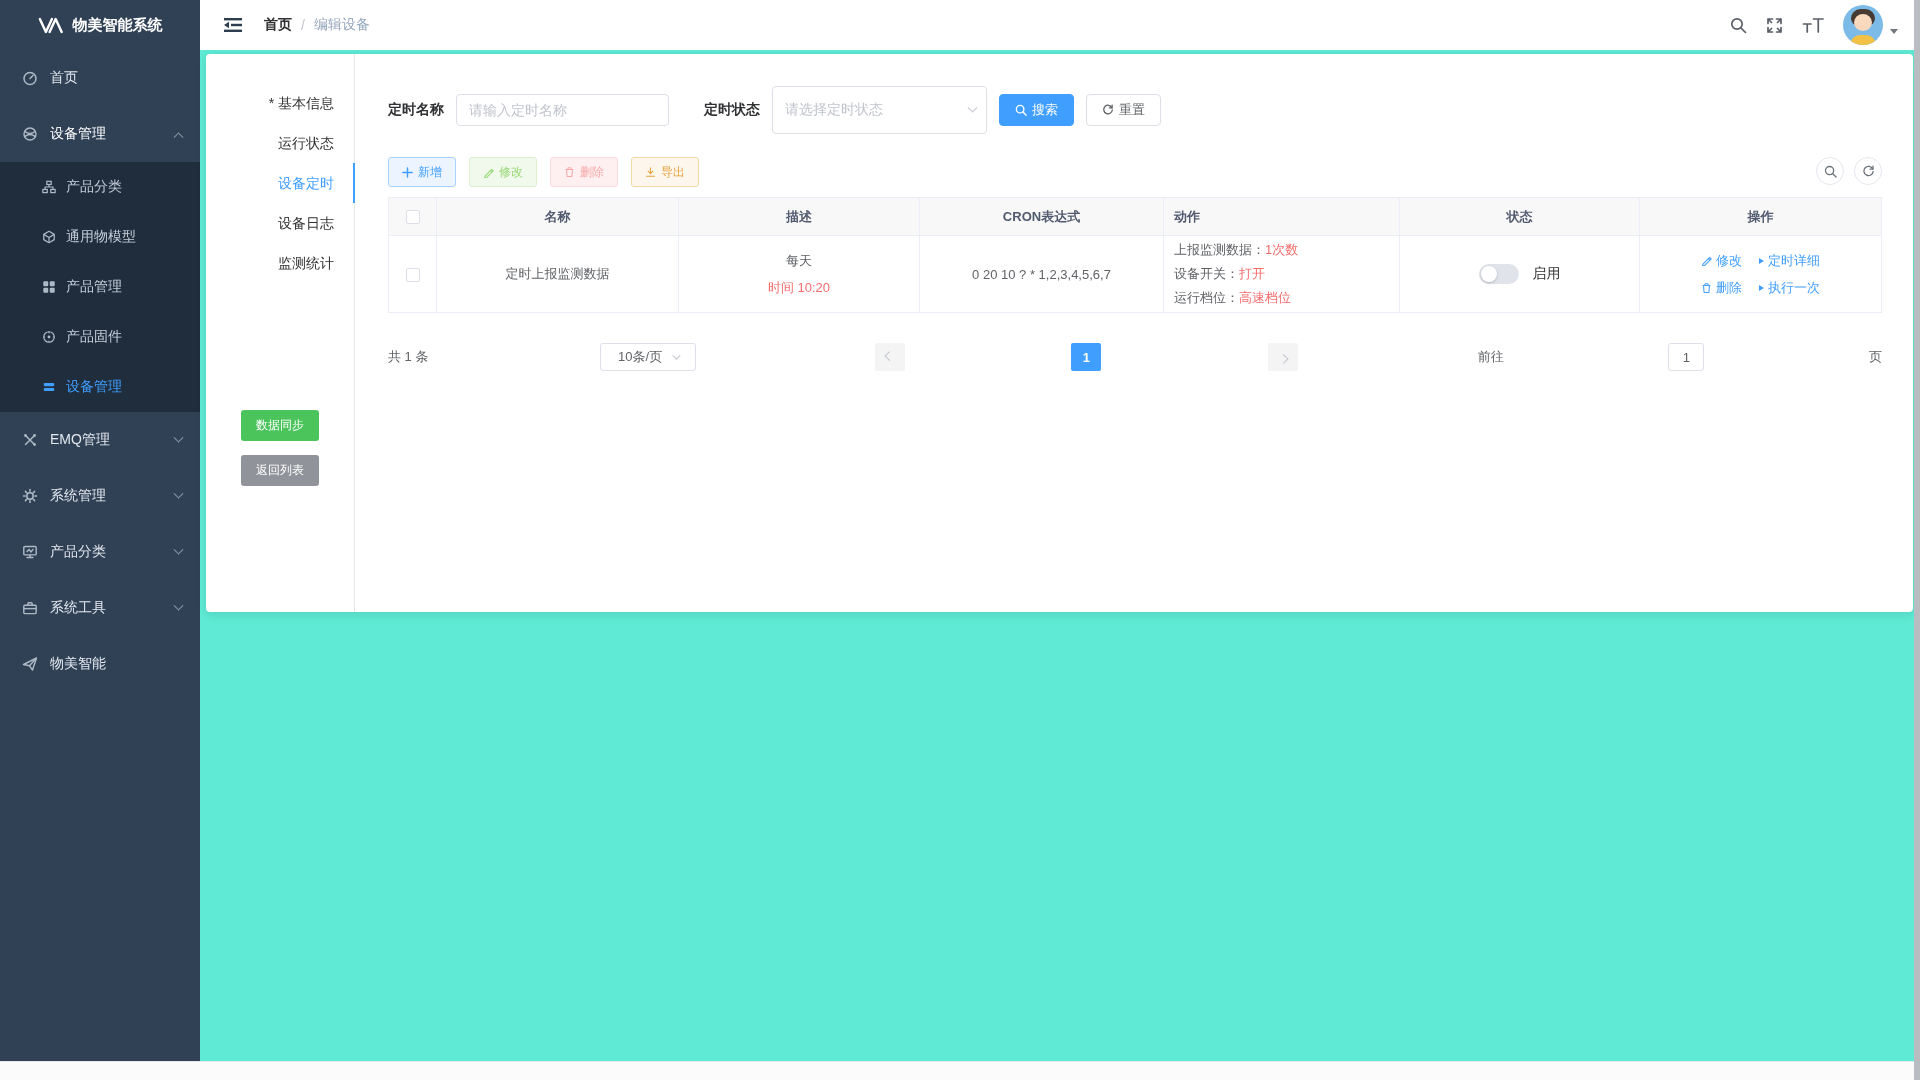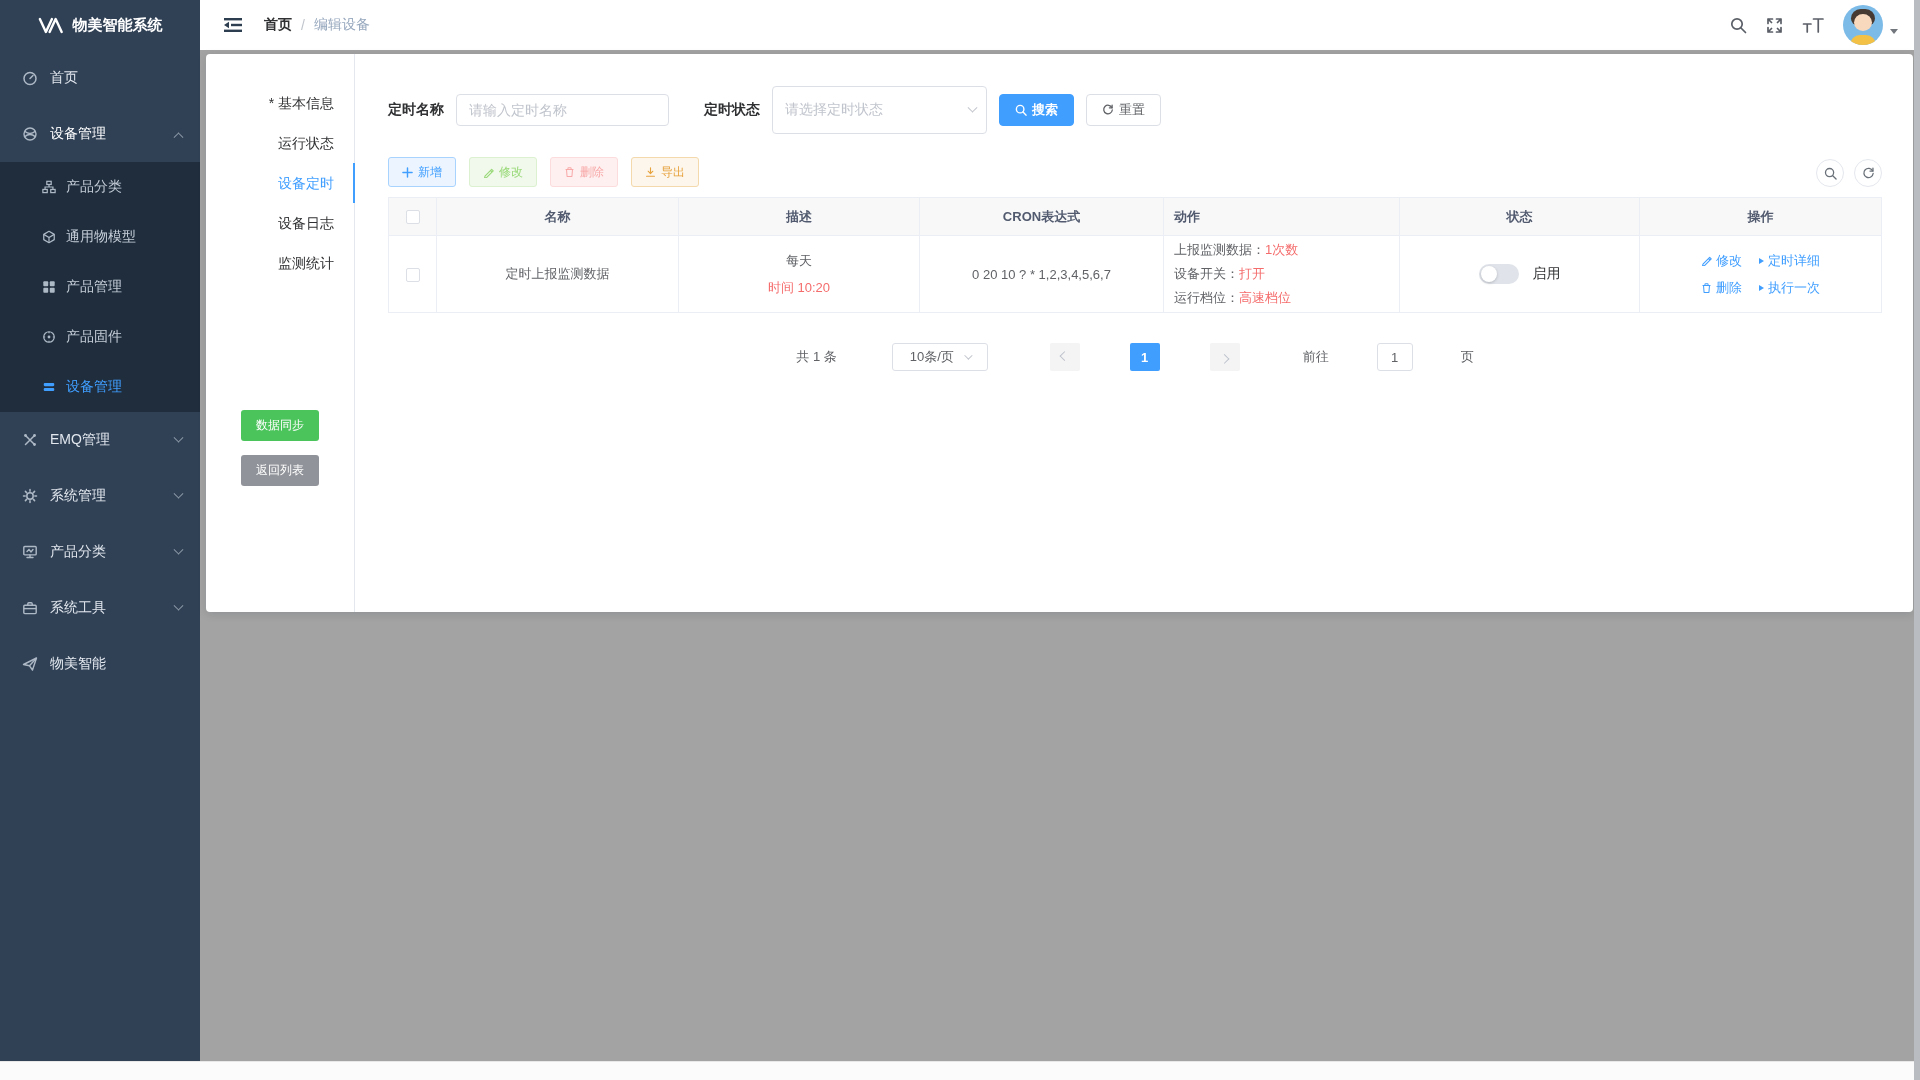--- a/index.html
+++ b/index.html
@@ -33,21 +33,21 @@
   .topbar-right { margin-left:auto; display:flex; align-items:center; gap:19px; }
   .tb-icon { color:#5a5e66; display:inline-flex; cursor:pointer; }
   .avatar-wrap { display:flex; align-items:center; gap:7px; cursor:pointer; }
   .avatar { width:40px; height:40px; border-radius:50%; background:#7cbbe8; position:relative; overflow:hidden; }
   .avatar .hair { position:absolute; top:4px; left:8px; width:24px; height:16px; background:#463a33; border-radius:12px 12px 8px 8px; }
   .avatar .face { position:absolute; top:9px; left:11px; width:18px; height:17px; background:#f9d9bd; border-radius:50%; }
   .avatar .shirt { position:absolute; bottom:-4px; left:7px; width:26px; height:14px; background:#f3c146; border-radius:10px 10px 0 0; }
   .caret-down { width:0; height:0; border-left:4px solid transparent; border-right:4px solid transparent; border-top:5px solid #72767d; margin-top:12px; }
 
   
-  .content { flex:1; background:#a3a3a3; padding:4px 7px 0 6px; }
+  .content { flex:1; background:#5eead4; padding:4px 7px 0 6px; }
   .card { height:558px; background:#fff; border-radius:4px; box-shadow:0 2px 10px rgba(0,21,41,.12); display:flex; }
   .left-col { width:149px; border-right:1px solid #e4e7ed; padding-top:29px; flex-shrink:0; }
   .tab-item { height:40px; line-height:40px; text-align:right; padding-right:20px; font-size:14px; color:#303133; cursor:pointer; position:relative; white-space:nowrap; }
   .tab-item.active { color:#409eff; }
   .tab-item.active::after { content:""; position:absolute; right:-1px; top:0; width:2px; height:100%; background:#409eff; }
   .side-btns { margin-top:127px; display:flex; flex-direction:column; align-items:center; gap:14px; }
   .sbtn { border:none; border-radius:3px; color:#fff; font-size:12px; padding:7px 15px; cursor:pointer; font-family:inherit; }
   .sbtn-sync { background:#4cc45c; }
   .sbtn-back { background:#909399; }
 
@@ -55,25 +55,25 @@
 
   
   .filter-row { display:flex; align-items:center; }
   .f-label { font-size:14px; font-weight:bold; color:#303133; margin-right:12px; white-space:nowrap; }
   .f-input { width:213px; height:32px; border:1px solid #dcdfe6; border-radius:4px; padding:0 12px; font-size:14px; color:#606266; outline:none; font-family:inherit; }
   .f-input::placeholder { color:#c0c4cc; }
   .f-select { width:215px; height:48px; border:1px solid #dcdfe6; border-radius:4px; display:flex; align-items:center; padding:0 10px 0 12px; font-size:14px; color:#c0c4cc; cursor:pointer; }
   .f-select .sel-chev { margin-left:auto; width:7px; height:7px; border-right:1.4px solid #c0c4cc; border-bottom:1.4px solid #c0c4cc; transform:rotate(45deg) translate(-2px,-2px); }
   .lbl2 { margin-left:35px; }
   .btn { height:32px; border-radius:4px; font-size:13px; display:inline-flex; align-items:center; gap:5px; padding:0 15px; cursor:pointer; border:1px solid transparent; font-family:inherit; }
-  .btn-search { background:#409eff; color:#fff; border-color:#409eff; margin-left:12px;font-weight:bold; }
+  .btn-search { background:#409eff; color:#fff; border-color:#409eff; margin-left:12px; }
   .btn-reset { background:#fff; color:#606266; border-color:#dcdfe6; margin-left:12px; }
 
   
-  .toolbar-row { margin-top:23px; display:flex; align-items:flex-end; }
+  .toolbar-row { margin-top:23px; display:flex; align-items:flex-start; }
   .tbtn { height:30px; padding:0 13px; border-radius:3px; font-size:12px; display:inline-flex; align-items:center; gap:5px; margin-right:13px; border:1px solid; cursor:pointer; font-family:inherit; }
   .tbtn-add { color:#409eff; background:#ecf5ff; border-color:#a9d3ff; }
   .tbtn-edit { color:#98d876; background:#f0f9eb; border-color:#dcf1cf; cursor:not-allowed; }
   .tbtn-del { color:#f8a8a8; background:#fef0f0; border-color:#fcdcdc; cursor:not-allowed; }
   .tbtn-export { color:#e6a23c; background:#fdf6ec; border-color:#f3d9ac; }
   .toolbar-icons { margin-left:auto; display:flex; gap:10px; }
   .circle-btn { width:28px; height:28px; border:1px solid #e4e7ed; border-radius:50%; background:#fff; color:#697078; display:flex; align-items:center; justify-content:center; cursor:pointer; }
 
   
   table { margin-top:10px; width:100%; border-collapse:collapse; table-layout:fixed; }
@@ -87,21 +87,21 @@
   .status-cell-inner { display:flex; align-items:center; justify-content:center; gap:14px; }
   .switch { width:40px; height:20px; background:#e0e4ea; border-radius:10px; position:relative; cursor:pointer; flex-shrink:0; }
   .switch .knob { position:absolute; left:2px; top:2px; width:16px; height:16px; border-radius:50%; background:#fff; box-shadow:0 1px 3px rgba(0,0,0,.2); }
   .status-label { font-size:14px; color:#303133; }
   .ops { display:flex; flex-direction:column; gap:9px; align-items:center; }
   .ops-row { display:flex; gap:17px; }
   .op-link { color:#409eff; font-size:13px; cursor:pointer; display:inline-flex; align-items:center; gap:4px; text-decoration:none; }
   .tri-right { width:0; height:0; border-top:3.5px solid transparent; border-bottom:3.5px solid transparent; border-left:5px solid #409eff; display:inline-block; }
 
   
-  .pagination { margin-top:30px; display:flex; justify-content:center; align-items:center; font-size:13px; color:#606266;gap:40px; }
+  .pagination { margin-top:30px; display:flex; justify-content:space-between; align-items:center; font-size:13px; color:#606266;gap:40px; }
   .pg-total { margin-right:15px; }
   .pg-size { width:96px; height:28px; border:1px solid #dcdfe6; border-radius:3px; display:flex; align-items:center; justify-content:center; gap:10px; cursor:pointer; color:#606266; }
   .pg-size .sel-chev { width:6px; height:6px; border-right:1.3px solid #c0c4cc; border-bottom:1.3px solid #c0c4cc; transform:rotate(45deg) translateY(-2px); }
   .pg-arrow { width:30px; height:28px; background:#f4f4f5; border-radius:2px; display:flex; align-items:center; justify-content:center; margin-left:22px; cursor:pointer; }
   .pg-arrow.next { margin-left:10px; }
   .pg-arrow .ar { width:7px; height:7px; border-right:1.5px solid #bdc2cb; border-bottom:1.5px solid #bdc2cb; }
   .ar-left { transform:rotate(135deg) translate(-1px,1px); }
   .ar-right { transform:rotate(-45deg) translate(-1px,1px); }
   .pg-num { width:30px; height:28px; background:#409eff; color:#fff; border-radius:2px; display:flex; align-items:center; justify-content:center; font-weight:bold; margin-left:10px; cursor:pointer; }
   .pg-goto { margin-left:23px; }

